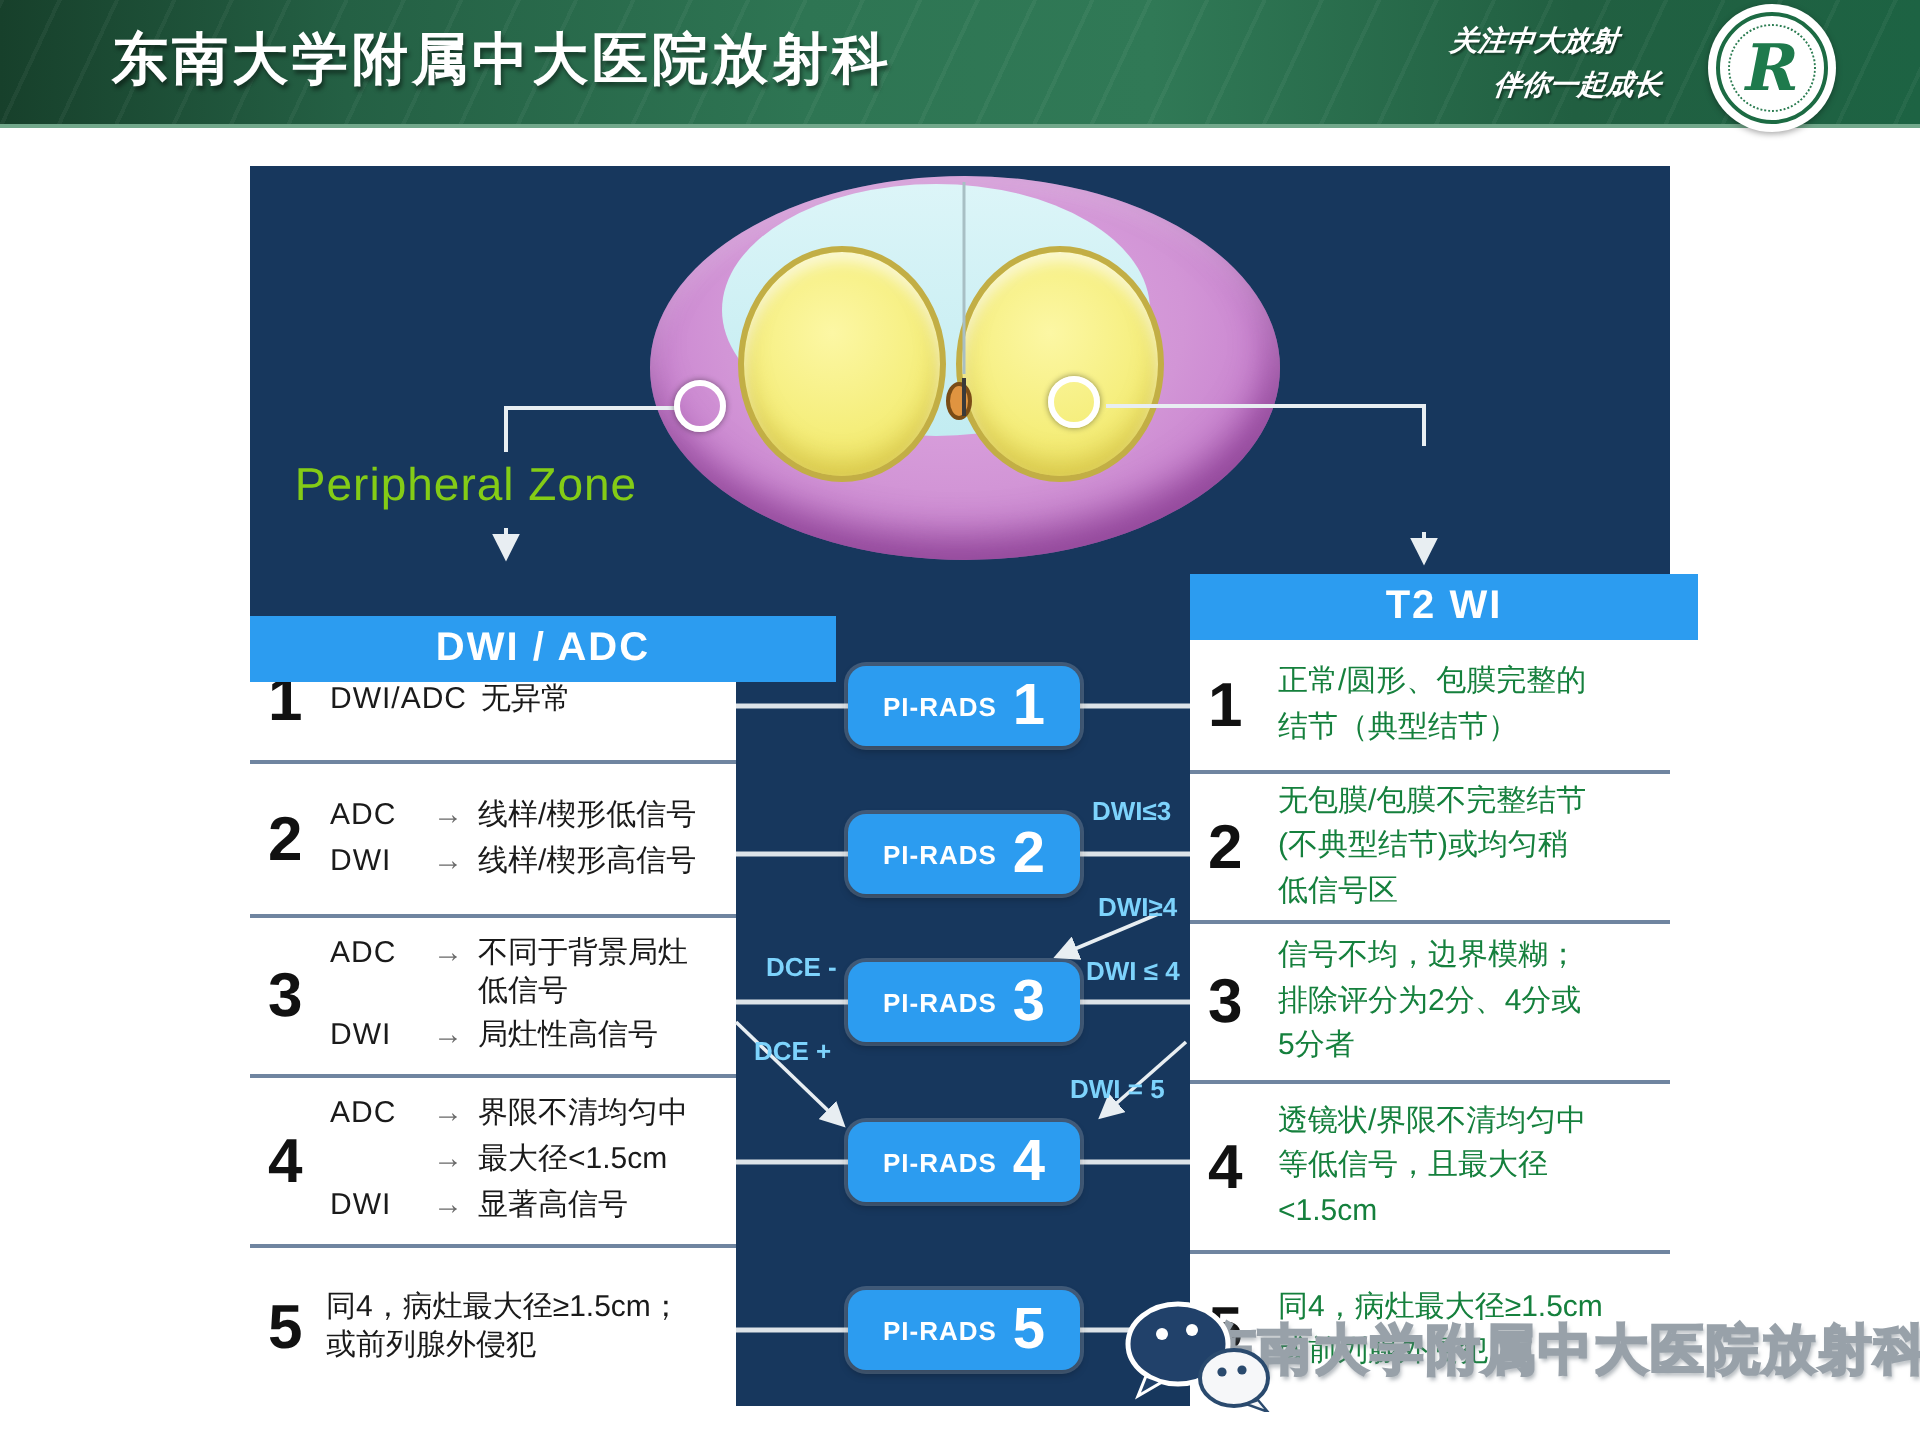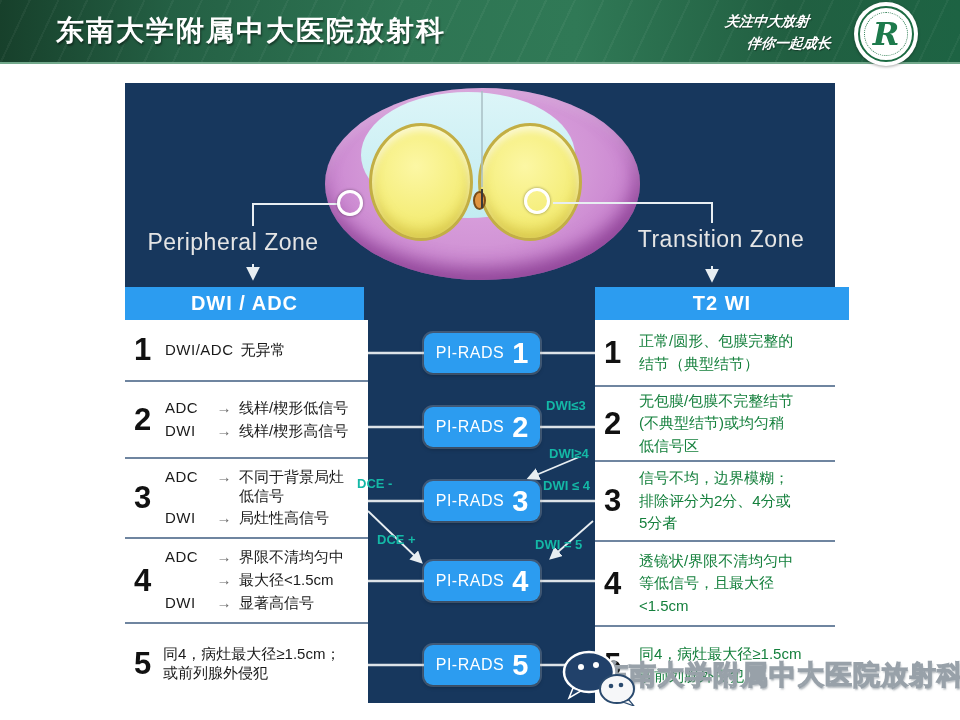--- a/index.html
+++ b/index.html
@@ -45,29 +45,29 @@
     box-shadow:inset 0 5px 7px rgba(255,255,255,0.65), inset 0 -7px 12px rgba(175,145,25,0.35); }
   .lobe-l { left:44px; top:35px; }
   .lobe-r { left:153px; top:35px; }
   .urethra { position:absolute; left:148px; top:103px; width:13px; height:19px; border-radius:50%;
     background:#e09440; border:2px solid #7a4c16; }
   .marker { position:absolute; width:26px; height:26px; border:3px solid #fff; border-radius:50%;
     box-shadow:0 0 3px rgba(0,0,0,0.45); z-index:7; }
   .marker-left { left:212px; top:107px; }
   .marker-right { left:399px; top:105px; }
 
-  .zone-label { position:absolute; color:#e5e5e5; font-size:23px; letter-spacing:0.5px;
+  .zone-label { position:absolute; color:#84cc16; font-size:23px; letter-spacing:0.5px;
     text-align:center; z-index:7; }
   .zone-left { left:2px; top:146px; width:212px; }
   .zone-right { left:496px; top:143px; width:200px; }
 
   
   .col-header { position:absolute; top:204px; height:33px; background:#2c9cf0; color:#fff;
     font-weight:bold; font-size:20px; letter-spacing:1px; text-align:center; line-height:33px; z-index:5; }
-  .col-header-left { left:0; width:239px; }
+  .col-header-left { left:0; width:293px;margin-top:21px; }
   .col-header-right { left:470px; width:254px; }
 
   
   .wcol { position:absolute; top:237px; height:383px; background:#fff; z-index:4; }
   .wcol-left { left:0; width:243px; }
   .wcol-right { left:470px; width:240px; }
   .row { display:flex; width:100%; }
   .row + .row { border-top:2px solid #6f85a0; }
   .num { width:36px; padding-left:9px; font-size:31px; font-weight:bold; color:#111;
     display:flex; align-items:center; }
@@ -80,31 +80,31 @@
   .rtext { flex:1; font-size:15px; color:#15803d; line-height:1.5; padding:6px 2px 6px 8px;
     display:flex; flex-direction:column; justify-content:center; }
   
   .lrow-1{height:60px;} .lrow-2{height:77px;} .lrow-3{height:80px;} .lrow-4{height:85px;} .lrow-5{height:81px;}
   .rrow-1{height:65px;} .rrow-2{height:75px;} .rrow-3{height:80px;} .rrow-4{height:85px;} .rrow-5{height:78px;}
 
   
   .prbtn { position:absolute; left:299px; width:116px; height:40px; background:#2c9cf0;
     border-radius:9px; color:#fff; display:flex; align-items:center; justify-content:center; gap:8px;
     box-shadow:0 0 0 2px rgba(255,255,255,0.18), 0 2px 4px rgba(0,0,0,0.35); z-index:6; }
-  .prbtn .pfx { font-size:16px; font-weight:normal; letter-spacing:0.5px; }
+  .prbtn .pfx { font-size:13px; font-weight:bold; letter-spacing:0.5px; }
   .prbtn .lvl { font-size:29px; font-weight:bold; line-height:1; }
   .prbtn-1{top:250px;} .prbtn-2{top:324px;} .prbtn-3{top:398px;} .prbtn-4{top:478px;} .prbtn-5{top:562px;}
 
   
-  .flabel { position:absolute; color:#14b8a6; font-size:13px; font-weight:600; z-index:7; white-space:nowrap; }
+  .flabel { position:absolute; color:#7dd3fc; font-size:13px; font-weight:600; z-index:7; white-space:nowrap; }
   .fl-dwi-le3 { left:421px; top:315px; }
   .fl-dwi-ge4 { left:424px; top:363px; }
-  .fl-dce-minus { left:232px; top:393px; }
+  .fl-dce-minus { left:258px; top:393px; }
   .fl-dwi-le4 { left:418px; top:395px; }
-  .fl-dce-plus { left:252px; top:449px; }
+  .fl-dce-plus { left:252px; top:435px; }
   .fl-dwi-eq5 { left:410px; top:454px; }
 
   .overlay { position:absolute; left:0; top:0; width:710px; height:620px; z-index:6; pointer-events:none; }
 
   
   .watermark-text { position:absolute; left:601px; top:657px; z-index:30;
     font-size:27px; font-weight:bold; letter-spacing:1px; white-space:nowrap;
     color:rgba(245,246,248,0.92); -webkit-text-stroke:1.2px #98a1a9;
     text-shadow:1px 2px 2px rgba(110,120,130,0.55); }
   .wechat-icon { position:absolute; left:561px; top:648px; z-index:31; }
@@ -133,21 +133,20 @@
       <div class="pz"></div>
       <div class="afs"></div>
       <div class="lobe lobe-l"></div>
       <div class="lobe lobe-r"></div>
       <div class="urethra"></div>
     </div>
     <div class="marker marker-left"></div>
     <div class="marker marker-right"></div>
 
     <div class="zone-label zone-left">Peripheral Zone</div>
-    <div class="zone-label zone-right">Transition Zone</div>
 
     <svg class="overlay" viewBox="0 0 710 620">
       <defs>
         <marker id="arr" viewBox="0 0 10 10" refX="8" refY="5" markerWidth="7" markerHeight="7" orient="auto-start-reverse">
           <path d="M0,0 L10,5 L0,10 z" fill="#e8eef2"></path>
         </marker>
       </defs>
 
       <line x1="357" y1="8" x2="357" y2="104" stroke="#a8bfc4" stroke-width="1.5"></line>
       <line x1="357" y1="106" x2="357" y2="125" stroke="#3a3a3a" stroke-width="2"></line>

